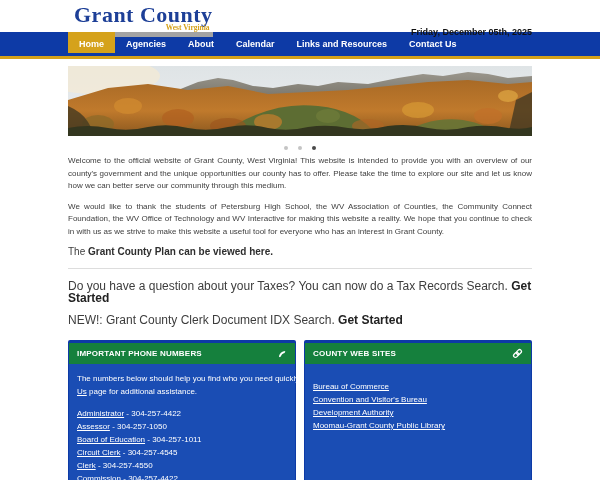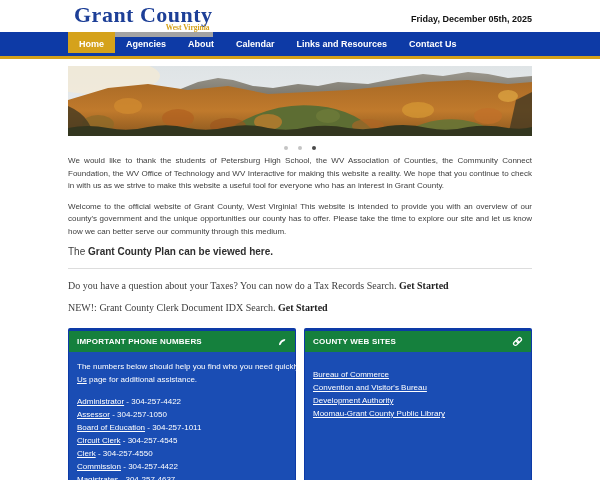--- a/index.html
+++ b/index.html
@@ -9,41 +9,41 @@
 
   
   .site-header { padding-top:4px; height:32px; }
   .site-header .container { display:flex; justify-content:space-between; align-items:flex-start; }
   .logo { margin-left:6px; cursor:pointer; }
   .logo-title { font-family:"Liberation Serif", serif; font-size:22px; font-weight:700;
     color:#1d3f97; letter-spacing:.5px; line-height:22px; }
   .logo-sub { display:block; text-align:right; color:#d5a21b; font-size:7.5px; font-weight:700;
     font-family:"Liberation Serif", serif; margin-top:-3px; padding-right:3px;
     border-bottom:5px solid #a3a3a3; }
-  .header-date { font-size:9px; font-weight:700; color:#111; margin-top:10px; }
+  .header-date { font-size:9px; font-weight:700; color:#111; margin-top:23px; }
 
   
   nav { background:#0d3aa6; border-bottom:3px solid #d5a21b; height:27px; }
   nav .container { display:flex; height:21px; }
   .nav-item { display:block; color:#fff; font-size:9px; font-weight:700; line-height:24px;
     padding:0 11px; text-decoration:none; }
   .nav-item.active { background:#d5a21b; }
 
   
   main { margin-top:7px; }
   .hero { display:block; width:464px; height:70px; }
   .dots { display:flex; justify-content:center; gap:10px; margin:10px 0 5px; }
   .dot { width:4px; height:4px; border-radius:50%; background:#c4c4c4; cursor:pointer; }
   .dot.active { background:#4a4a4a; }
 
   .body-text { font-size:8px; line-height:12.5px; color:#3d3d3d; text-align:justify; margin:0 0 8px; }
   .plan-line { font-size:10px; line-height:12px; color:#3d3d3d; margin:2px 0 10px; }
   .plan-link { font-weight:700; color:#2e2e2e; text-decoration:none; }
   .divider { border:none; border-top:1px solid #ddd; margin:8px 0 11px; }
-  .cta-line { font-size:10px; line-height:12px; color:#3d3d3d; margin:0 0 10px;font-family:Liberation Serif, serif; }
+  .cta-line { font-size:12px; line-height:12px; color:#3d3d3d; margin:0 0 10px; }
   .cta-link { font-weight:700; color:#222; text-decoration:none; }
 
   
   .boxes { display:flex; gap:8px; margin-top:14px; }
   .info-box { width:228px; background:#1a4db4; border:1px solid #0d3aa6; border-top-width:3px;
     border-radius:2px; }
   .box-header { background:#15803d; color:#fff; font-size:8px; font-weight:700;
     padding:5px 8px; display:flex; justify-content:space-between; align-items:center;
     letter-spacing:.2px; }
   .box-header .hdr-icon { width:11px; height:11px; flex:none; }
@@ -128,22 +128,22 @@
 
     <div class="dots">
 
         <span class="dot"></span>
 
         <span class="dot"></span>
 
         <span class="dot active"></span>
       </div>
 
+    <p class="body-text">Welcome to the official website of Grant County, West Virginia! This website is intended to provide you with an overview of our county's government and the unique opportunities our county has to offer. Please take the time to explore our site and let us know how we can better serve our community through this medium.</p>
     <p class="body-text">We would like to thank the students of Petersburg High School, the WV Association of Counties, the Community Connect Foundation, the WV Office of Technology and WV Interactive for making this website a reality. We hope that you continue to check in with us as we strive to make this website a useful tool for everyone who has an interest in Grant County.</p>
-    <p class="body-text">Welcome to the official website of Grant County, West Virginia! This website is intended to provide you with an overview of our county's government and the unique opportunities our county has to offer. Please take the time to explore our site and let us know how we can better serve our community through this medium.</p>
 
     <p class="plan-line"><span class="sep">The </span><a href="#" class="plan-link">Grant County Plan can be viewed here.</a></p>
 
     <hr class="divider">
 
     <p class="cta-line"><span class="sep">Do you have a question about your Taxes? You can now do a Tax Records Search. </span><a href="#" class="cta-link">Get Started</a></p>
 
     <p class="cta-line"><span class="sep">NEW!: Grant County Clerk Document IDX Search. </span><a href="#" class="cta-link">Get Started</a></p>
 
     <div class="boxes">

